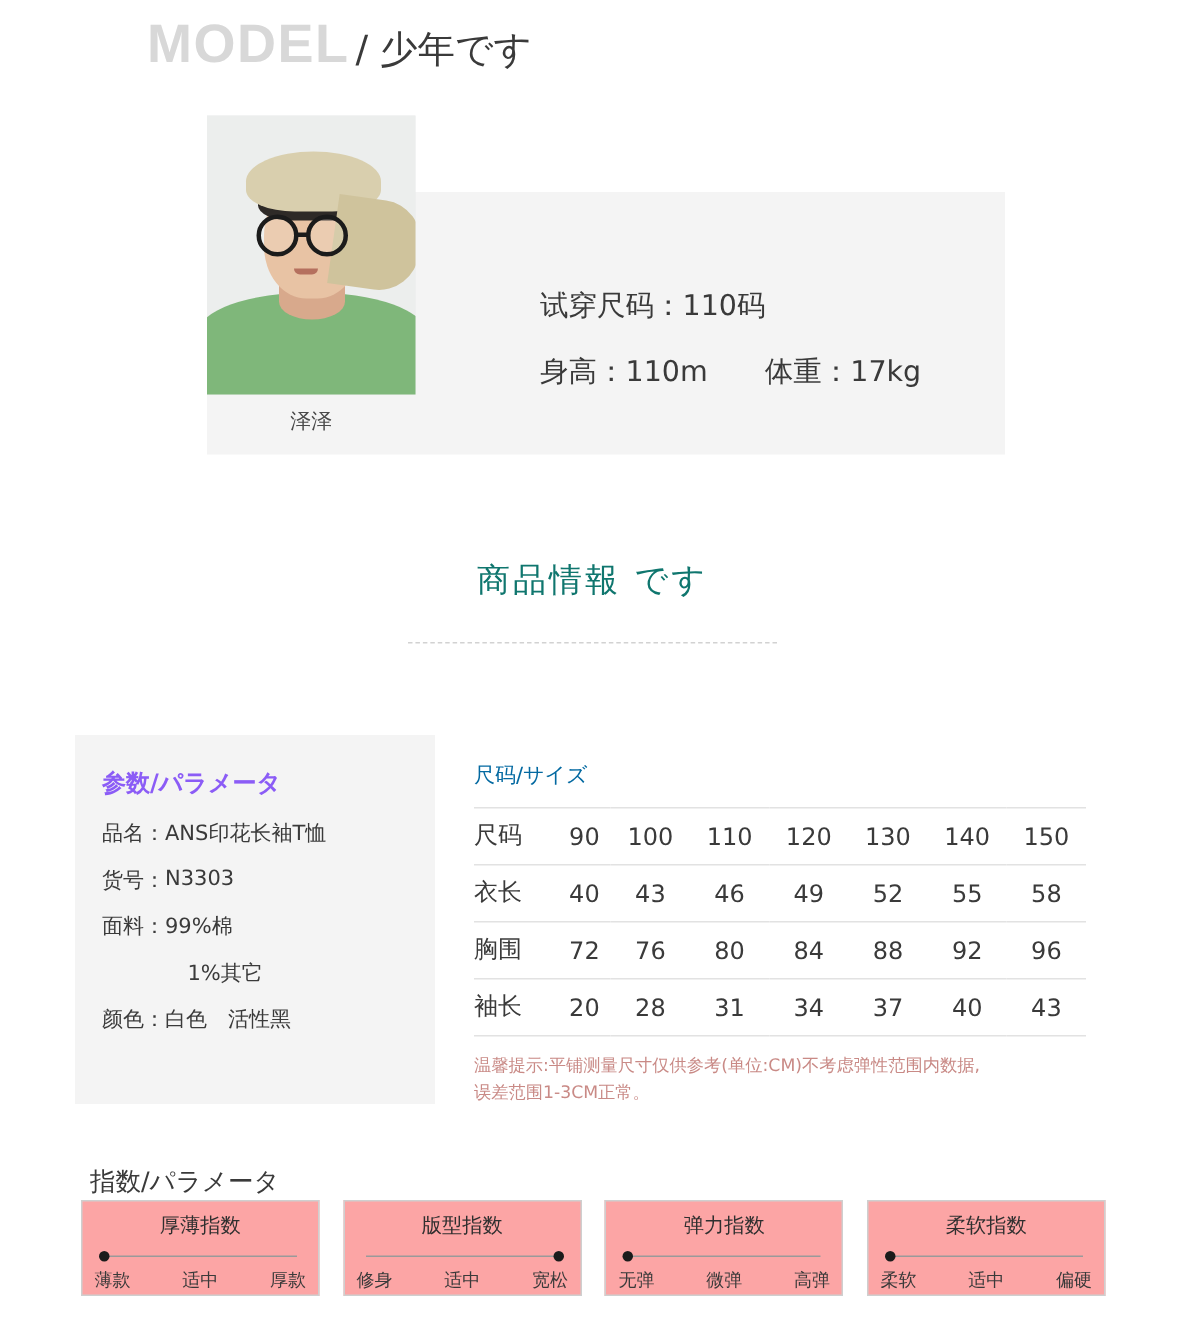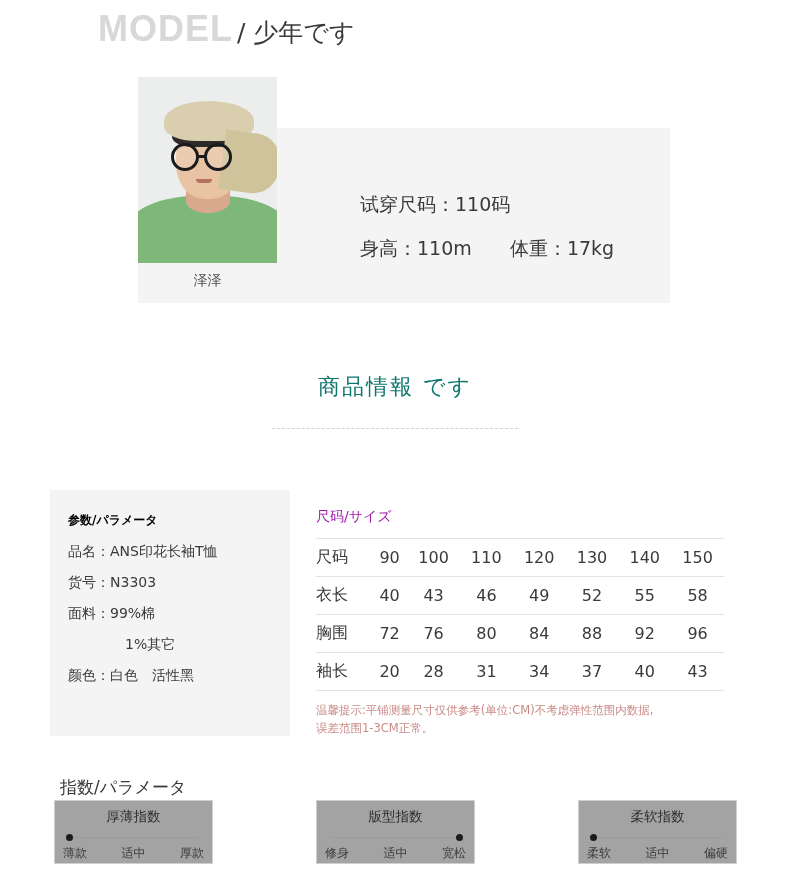--- a/index.html
+++ b/index.html
@@ -174,23 +174,23 @@
     background: #f4f4f4;
   }
   .params-inner {
     position: absolute;
     left: 68px;
     top: 512px;
     width: 215px;
     font-family: "DejaVu Sans", sans-serif;
   }
   .params-title {
-    font-size: 12px;
+    font-size: 16px;
     font-weight: bold;
-    color: #000000;
+    color: #8b5cf6;
     margin-bottom: 14px;
   }
   .param-row {
     font-size: 14px;
     color: #3a3a3a;
     margin-bottom: 13px;
     display: flex;
   }
   .param-label { white-space: pre; }
   .param-value { white-space: pre; }
@@ -199,21 +199,21 @@
   
   .size-area {
     position: absolute;
     left: 316px;
     top: 508px;
     width: 408px;
     font-family: "DejaVu Sans", sans-serif;
   }
   .size-title {
     font-size: 14px;
-    color: #a21caf;
+    color: #0369a1;
     margin-bottom: 12px;
   }
   table.size-table {
     width: 100%;
     border-collapse: collapse;
     font-size: 16px;
     color: #3a3a3a;
   }
   table.size-table th, table.size-table td {
     border-bottom: 1px solid #e2e2e2;
@@ -250,21 +250,21 @@
     top: 800px;
     width: 683px;
     display: flex;
     justify-content: space-between;
   }
   .meter {
     width: 159px;
     height: 64px;
     border: 1px solid #cfcfcf;
     position: relative;
-    background: #a3a3a3;
+    background: #fca5a5;
     font-family: "DejaVu Sans", sans-serif;
   }
   .meter-name {
     text-align: center;
     font-size: 13.5px;
     color: #2f2f2f;
     margin-top: 7px;
   }
   .meter-line {
     position: absolute;
@@ -430,20 +430,30 @@
     <div class="meter-name">版型指数</div>
     <div class="meter-line"></div>
     <div class="meter-dot dot-right"></div>
     <div class="meter-labels">
       <span>修身</span>
       <span>适中</span>
       <span>宽松</span>
     </div>
   </div>
 
+  <div class="meter">
+    <div class="meter-name">弹力指数</div>
+    <div class="meter-line"></div>
+    <div class="meter-dot dot-left"></div>
+    <div class="meter-labels">
+      <span>无弹</span>
+      <span>微弹</span>
+      <span>高弹</span>
+    </div>
+  </div>
 
   <div class="meter">
     <div class="meter-name">柔软指数</div>
     <div class="meter-line"></div>
     <div class="meter-dot dot-left"></div>
     <div class="meter-labels">
       <span>柔软</span>
       <span>适中</span>
       <span>偏硬</span>
     </div>

